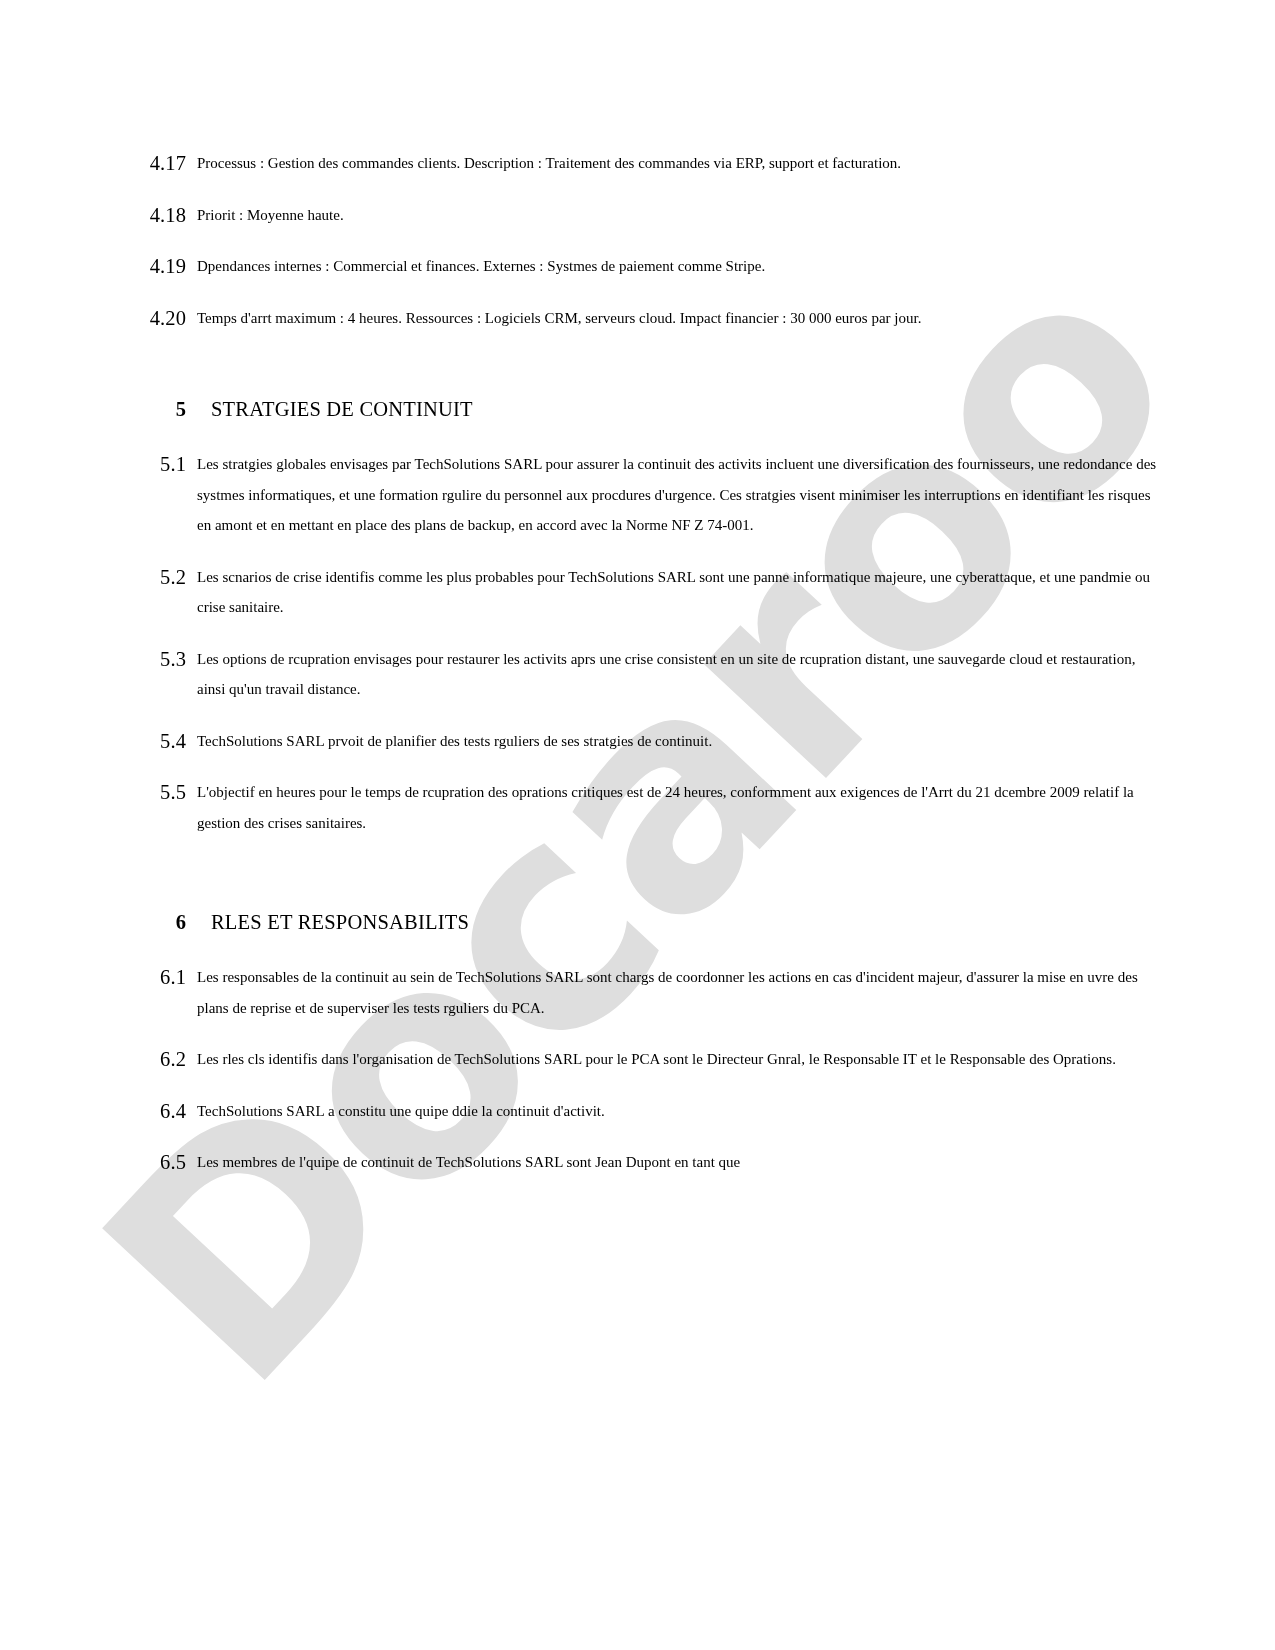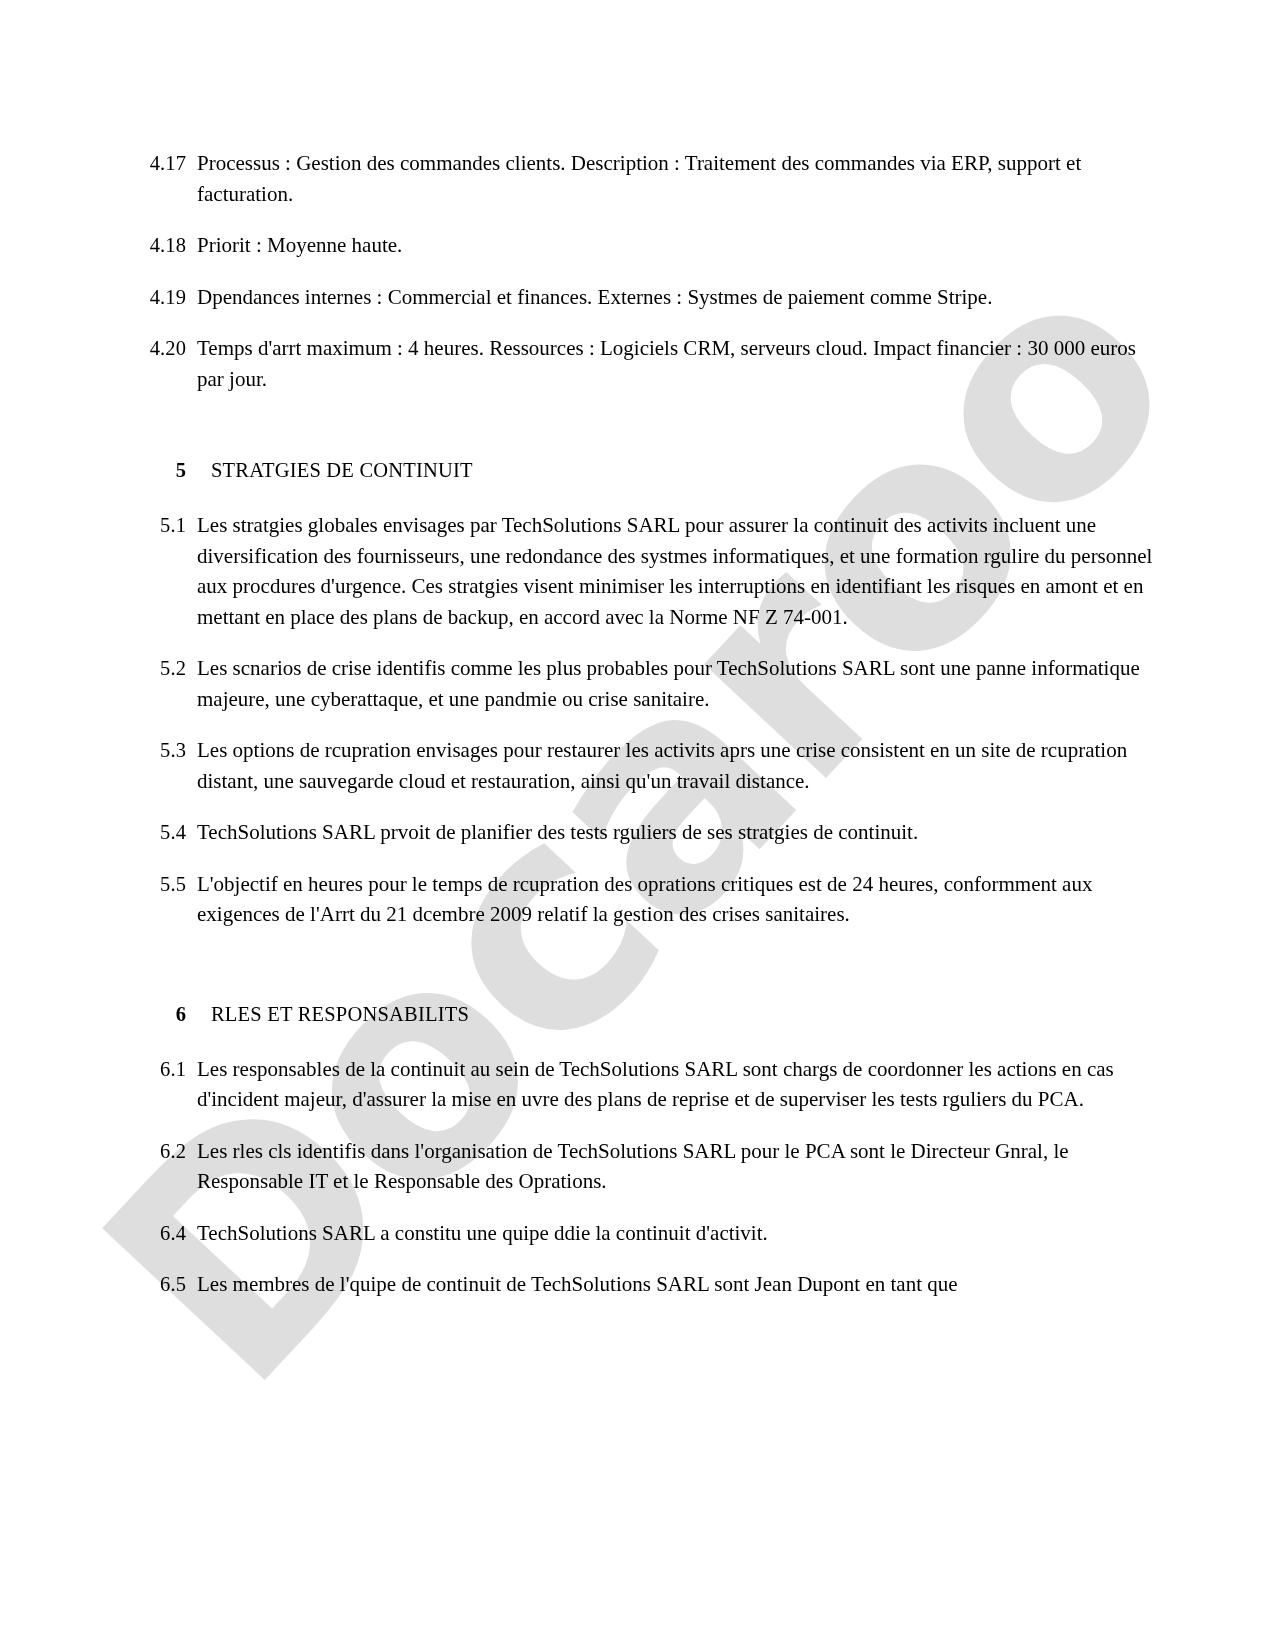--- a/index.html
+++ b/index.html
@@ -58,21 +58,21 @@
   .clause-num {
     flex: 0 0 auto;
     width: 56px;
     text-align: right;
     font-size: 20.5px;
     line-height: 30.5px;
     letter-spacing: 0.1px;
   }
   .clause-body {
     flex: 1 1 auto;
-    font-size: 21px;
+    font-size: 15px;
     line-height: 30.5px;
     text-align: left;
     padding-left: 11px;
   }
 
   
   .heading-row {
     display: flex;
     align-items: flex-start;
     margin-top: 62px;

